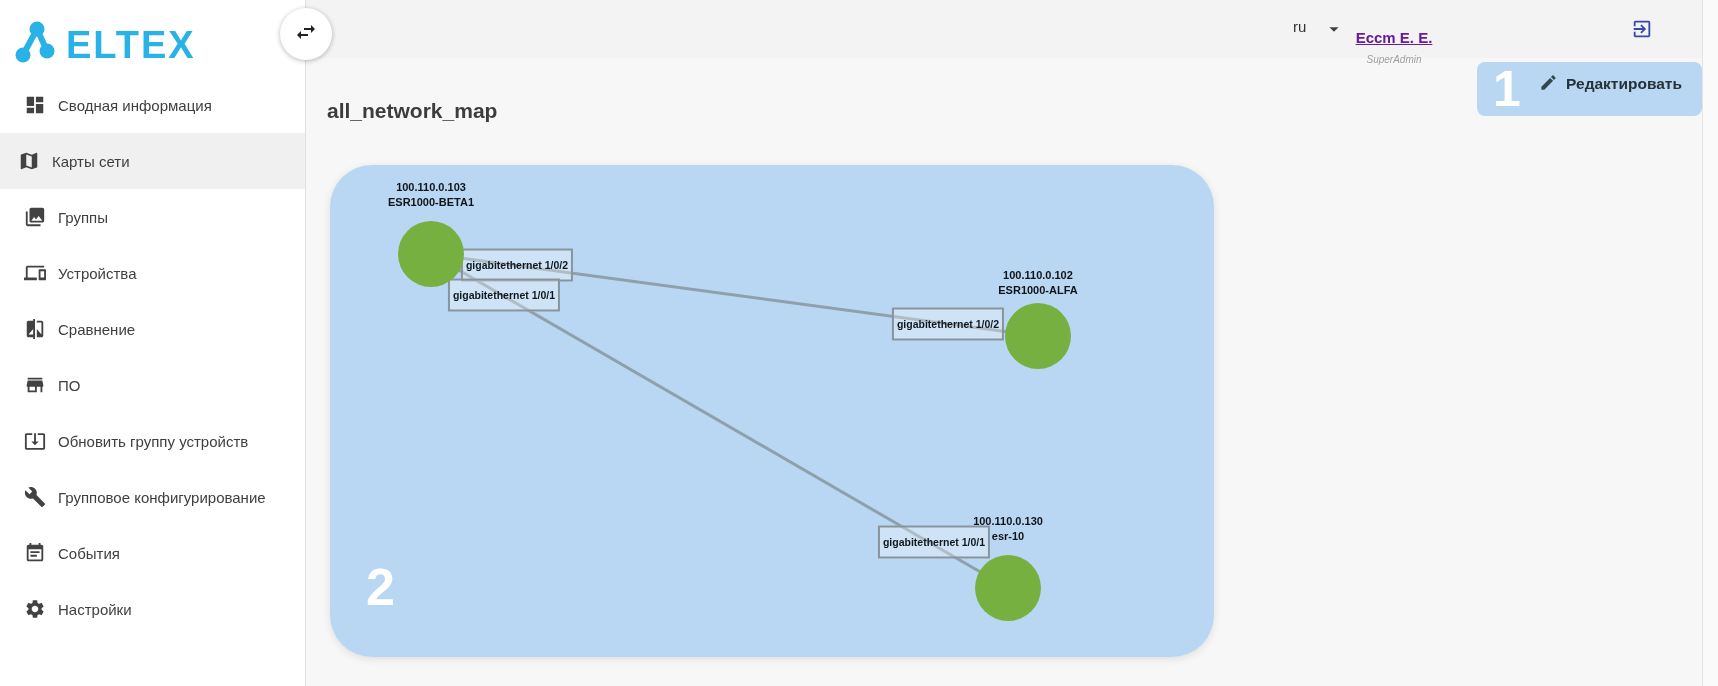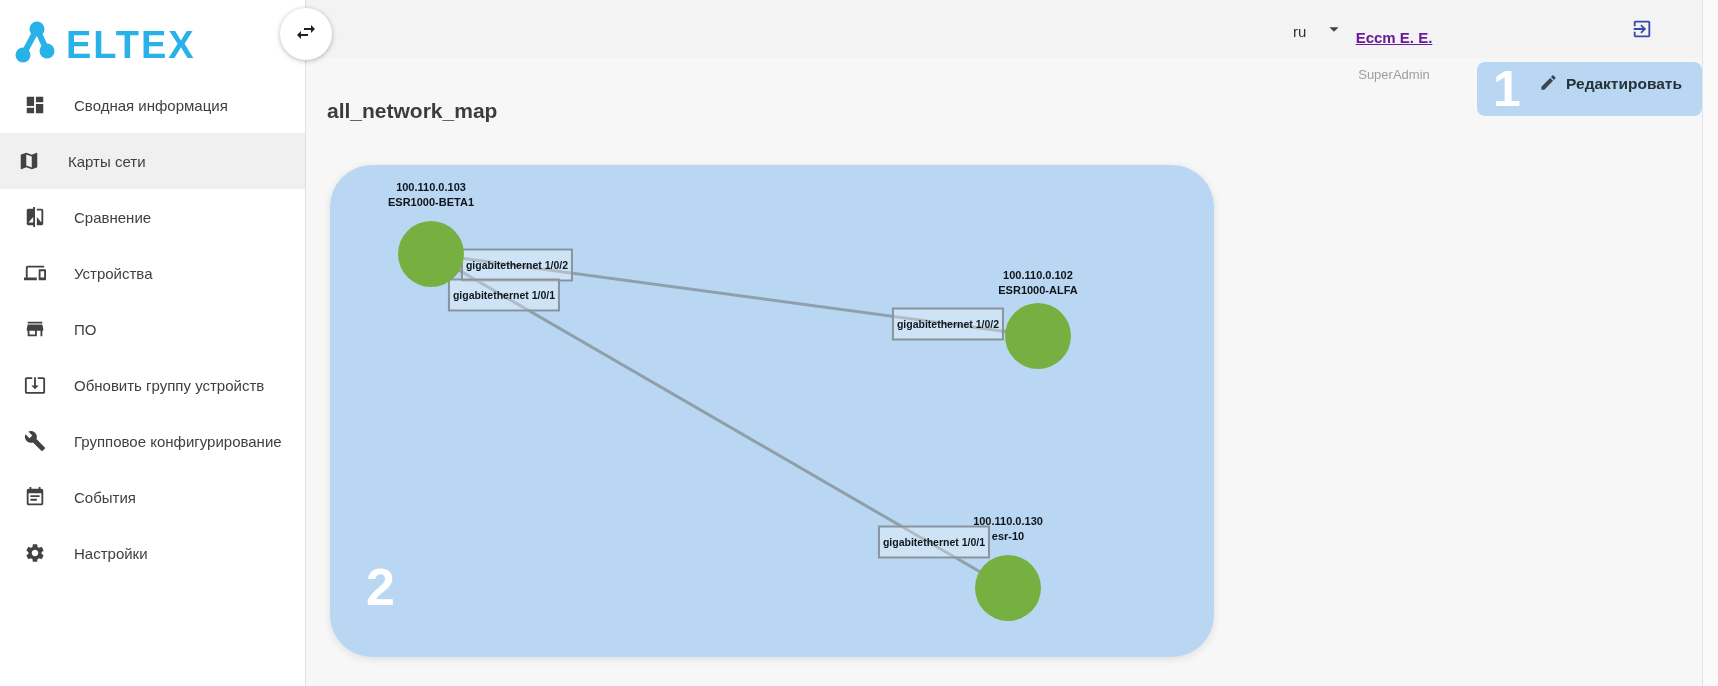--- a/index.html
+++ b/index.html
@@ -7,37 +7,37 @@
     width:1718px;height:686px;position:relative;overflow:hidden;
     background:#f7f7f7;font-family:"Liberation Sans",sans-serif;
     -webkit-font-smoothing:antialiased;
   }
   
   .sidebar{position:absolute;left:0;top:0;width:305px;height:686px;background:#ffffff;
     border-right:1px solid #e0e0e0;z-index:5;}
   .logo{position:absolute;left:14px;top:20px;display:flex;align-items:center;gap:6px;}
   .logo-text{font-size:38px;font-weight:bold;color:#29b2e7;letter-spacing:2px;line-height:44px;}
   .nav{position:absolute;top:77px;left:0;width:305px;}
-  .nav-item{height:56px;display:flex;align-items:center;padding-left:24px;gap:28px;
+  .nav-item{height:56px;display:flex;align-items:center;padding-left:24px;gap:12px;
     font-size:15px;color:#3f3f3f;cursor:pointer;box-sizing:border-box;}
   .nav-item.active{background:#f0f0f0;padding-left:18px;}
   .nav-item .ni{width:22px;height:22px;flex:none;display:flex;align-items:center;justify-content:center;}
   .nav-item svg{width:22px;height:22px;fill:#424242;}
   .toggle-btn{position:absolute;left:280px;top:8px;width:52px;height:52px;border-radius:50%;
     background:#fff;box-shadow:0 1px 5px rgba(0,0,0,.28);z-index:8;
     display:flex;align-items:center;justify-content:center;cursor:pointer;}
   .toggle-btn svg{width:24px;height:24px;fill:#212121;}
   
   .topbar{position:absolute;left:306px;top:0;width:1397px;height:58px;background:#f3f3f3;}
-  .lang{position:absolute;left:1293px;top:18px;display:flex;align-items:center;gap:17px;cursor:pointer;z-index:6;}
+  .lang{position:absolute;left:1293px;top:18px;display:flex;gap:17px;cursor:pointer;z-index:6;}
   .lang-code{font-size:15px;color:#333;}
   .lang svg{width:22px;height:22px;fill:#424242;}
   .user-block{position:absolute;left:1346px;top:8px;width:96px;text-align:center;z-index:6;}
   .user-name{font-size:15px;font-weight:bold;color:#6a1b9a;text-decoration:underline;cursor:pointer;display:inline-block;margin-top:21px;}
-  .user-role{font-size:13px;color:#9e9e9e;margin-top:20px;}
+  .user-role{font-size:10px;color:#9e9e9e;margin-top:7px;font-style:italic;}
   .logout{position:absolute;left:1631px;top:18px;width:22px;height:22px;cursor:pointer;z-index:6;}
   .logout svg{width:22px;height:22px;fill:#3949ab;}
   
   .page-title{position:absolute;left:327px;top:85px;font-size:21px;font-weight:bold;color:#3c3c3c;z-index:2;}
   .annotation-1{position:absolute;left:1477px;top:62px;width:225px;height:54px;background:#b9d7f3;
     border-radius:8px;z-index:3;}
   .badge-num{font-weight:bold;color:#ffffff;}
   .badge-1{position:absolute;left:16px;top:2px;font-size:50px;line-height:50px;}
   .edit-btn{position:absolute;right:20px;top:0;height:44px;display:flex;align-items:center;gap:8px;cursor:pointer;}
   .edit-btn svg{width:19px;height:19px;fill:#37474f;}
@@ -88,32 +88,40 @@
         <span class="ni">
           <svg viewBox="0 0 24 24">
             <path d="M20.5 3l-.16.03L15 5.1 9 3 3.36 4.9c-.21.07-.36.25-.36.48V20.5c0 .28.22.5.5.5l.16-.03L9 18.9l6 2.1 5.64-1.9c.21-.07.36-.25.36-.48V3.5c0-.28-.22-.5-.5-.5zM15 19l-6-2.11V5l6 2.11V19z"></path>
           </svg>
         </span>
         <span>Карты сети</span>
       </div>
       <div class="nav-item">
         <span class="ni">
           <svg viewBox="0 0 24 24">
+            <path d="M22 16V4c0-1.1-.9-2-2-2H8c-1.1 0-2 .9-2 2v12c0 1.1.9 2 2 2h12c1.1 0 2-.9 2-2zm-11-4l2.03 2.71L16 11l4 5H8l3-4zM2 6v14c0 1.1.9 2 2 2h14v-2H4V6H2z"></path>
+          </svg>
+        </span>
+        <span>Группы</span>
+      </div>
+      <div class="nav-item">
+        <span class="ni">
+          <svg viewBox="0 0 24 24">
+            <path d="M4 6h18V4H4c-1.1 0-2 .9-2 2v11H0v3h14v-3H4V6zm19 2h-6c-.55 0-1 .45-1 1v10c0 .55.45 1 1 1h6c.55 0 1-.45 1-1V9c0-.55-.45-1-1-1zm-1 9h-4v-7h4v7z"></path>
+          </svg>
+        </span>
+        <span>Устройства</span>
+      </div>
+      <div class="nav-item">
+        <span class="ni">
+          <svg viewBox="0 0 24 24">
             <path d="M10 3H5c-1.1 0-2 .9-2 2v14c0 1.1.9 2 2 2h5v2h2V1h-2v2zm0 15H5l5-6v6zm9-15h-5v2h5v13l-5-6v9h5c1.1 0 2-.9 2-2V5c0-1.1-.9-2-2-2z"></path>
           </svg>
         </span>
         <span>Сравнение</span>
-      </div>
-      <div class="nav-item">
-        <span class="ni">
-          <svg viewBox="0 0 24 24">
-            <path d="M4 6h18V4H4c-1.1 0-2 .9-2 2v11H0v3h14v-3H4V6zm19 2h-6c-.55 0-1 .45-1 1v10c0 .55.45 1 1 1h6c.55 0 1-.45 1-1V9c0-.55-.45-1-1-1zm-1 9h-4v-7h4v7z"></path>
-          </svg>
-        </span>
-        <span>Устройства</span>
       </div>
       <div class="nav-item">
         <span class="ni">
           <svg viewBox="0 0 24 24">
             <path d="M20 4H4v2h16V4zm1 10v-2l-1-5H4l-1 5v2h1v6h10v-6h4v6h2v-6h1zm-9 4H6v-4h6v4z"></path>
           </svg>
         </span>
         <span>ПО</span>
       </div>
       <div class="nav-item">

